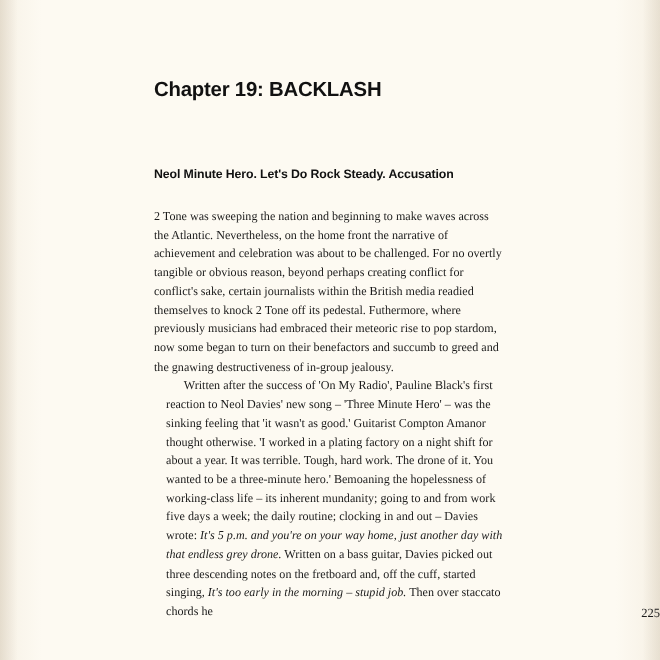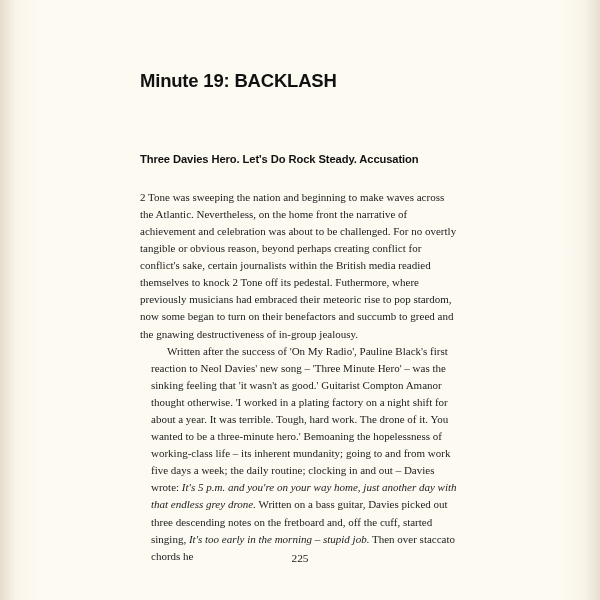--- a/index.html
+++ b/index.html
@@ -58,21 +58,21 @@
     margin-left: 11px;
   }
   .body-text em {
     font-style: italic;
   }
   .folio {
     position: absolute;
     left: 0;
     right: 0;
     top: 552px;
-    text-align: center;
+    text-align: right;
     font-family: "Liberation Serif", serif;
     font-size: 11.4px;
     color: #1b1b1b;
   }
   .edge-shadow-left {
     position: absolute;
     left: 0; top: 0; bottom: 0;
     width: 16px;
     background: linear-gradient(to right, rgba(180,165,140,0.28), rgba(180,165,140,0));
     pointer-events: none;
@@ -86,22 +86,22 @@
   }
 </style>
 </head>
 <body>
 
 <div class="page">
   <div class="edge-shadow-left"></div>
   <div class="edge-shadow-right"></div>
 
   <div class="content">
-    <h1 class="chapter-title">Minute 19: BACKLASH</h1>
-    <h2 class="section-heading">Three Davies Hero. Let's Do Rock Steady. Accusation</h2>
+    <h1 class="chapter-title">Chapter 19: BACKLASH</h1>
+    <h2 class="section-heading">Neol Minute Hero. Let's Do Rock Steady. Accusation</h2>
     <div class="body-text" id="body-text">
         <p><span>2 Tone was sweeping the nation and beginning to make waves across the Atlantic. Nevertheless, on the home front the narrative of achievement and celebration was about to be challenged. For no overtly tangible or obvious reason, beyond perhaps creating conflict for conflict's sake, certain journalists within the British media readied themselves to knock 2 Tone off its pedestal. Futhermore, where previously musicians had embraced their meteoric rise to pop stardom, now some began to turn on their benefactors and succumb to greed and the gnawing destructiveness of in-group jealousy.</span></p>
         <p class="indent"><span>Written after the success of 'On My Radio', Pauline Black's first reaction to Neol Davies' new song – 'Three Minute Hero' – was the sinking feeling that 'it wasn't as good.' Guitarist Compton Amanor thought otherwise. 'I worked in a plating factory on a night shift for about a year. It was terrible. Tough, hard work. The drone of it. You wanted to be a three-minute hero.' Bemoaning the hopelessness of working-class life – its inherent mundanity; going to and from work five days a week; the daily routine; clocking in and out – Davies wrote: </span><em>It's 5 p.m. and you're on your way home, just another day with that endless grey drone.</em><span> Written on a bass guitar, Davies picked out three descending notes on the fretboard and, off the cuff, started singing, </span><em>It's too early in the morning – stupid job.</em><span> Then over staccato chords he</span></p>
       </div>
   </div>
 
   <div class="folio">225</div>
 </div>
 
 </body></html>

